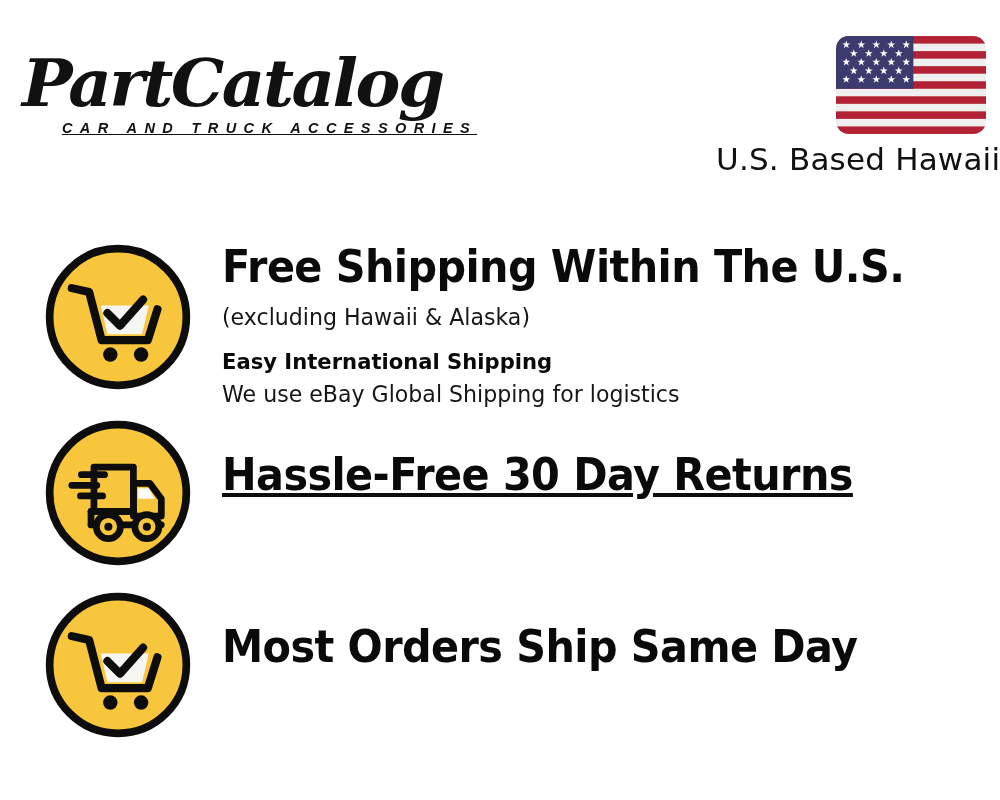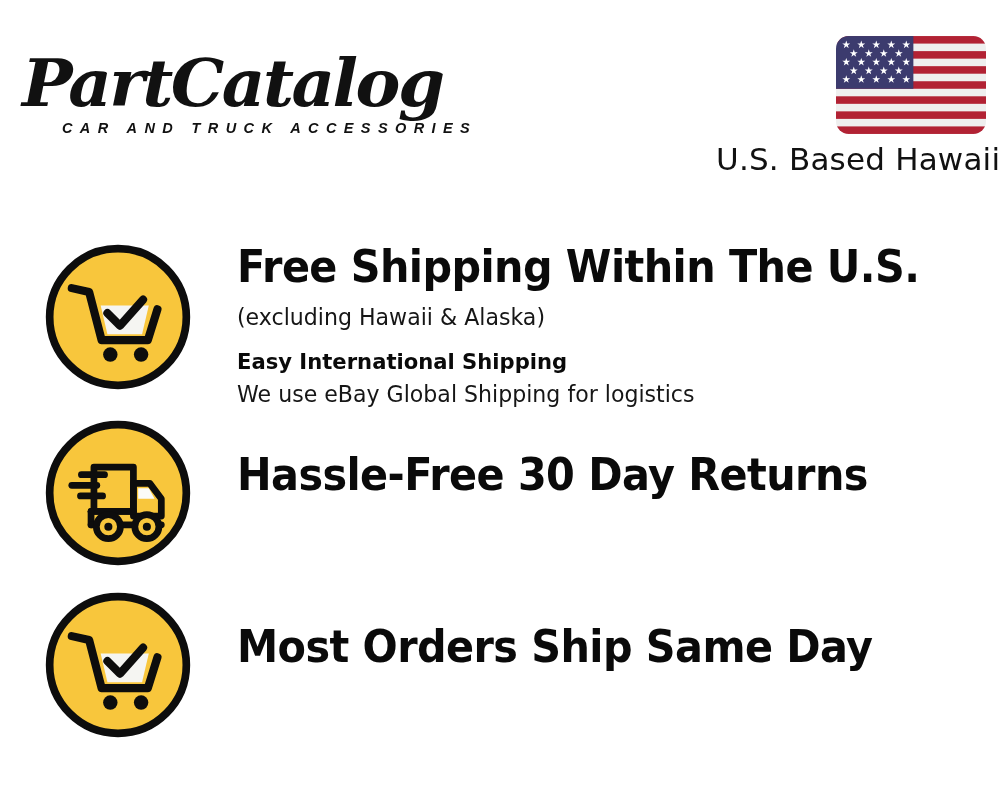--- a/index.html
+++ b/index.html
@@ -52,20 +52,21 @@
     position: absolute;
     left: 40px;
     top: 76px;
     font-family: "Liberation Sans", "DejaVu Sans", sans-serif;
     font-style: italic;
     font-weight: 700;
     font-size: 14.5px;
     letter-spacing: 7.4px;
     color: #111111;
     white-space: nowrap;
+    text-decoration: underline;
   }
 
   .seller-block {
     position: absolute;
     right: 14px;
     top: 12px;
     width: 270px;
     text-align: right;
   }
   .flag-wrap {
@@ -113,25 +114,25 @@
     width: 154px;
     height: 154px;
     margin-left: 41px;
   }
   .feature-row.row-2 .badge,
   .feature-row.row-3 .badge { margin-top: 4px; }
   .badge svg { display: block; width: 154px; height: 154px; }
 
   .feature-text {
     flex: 1 1 auto;
-    margin-left: 42px;
+    margin-left: 27px;
     padding-top: 0px;
   }
   .feature-row.row-1 .feature-text { padding-top: 2px; }
-  .feature-row.row-2 .feature-text { padding-top: 38px; }
+  .feature-row.row-2 .feature-text { padding-top: 38px; text-decoration: underline; }
   .feature-row.row-3 .feature-text { padding-top: 38px; }
 
   .headline {
     font-family: "DejaVu Sans", "Liberation Sans", sans-serif;
     font-weight: 700;
     font-size: 44px;
     line-height: 50px;
     letter-spacing: -0.6px;
     color: #0a0a0a;
     white-space: nowrap;

